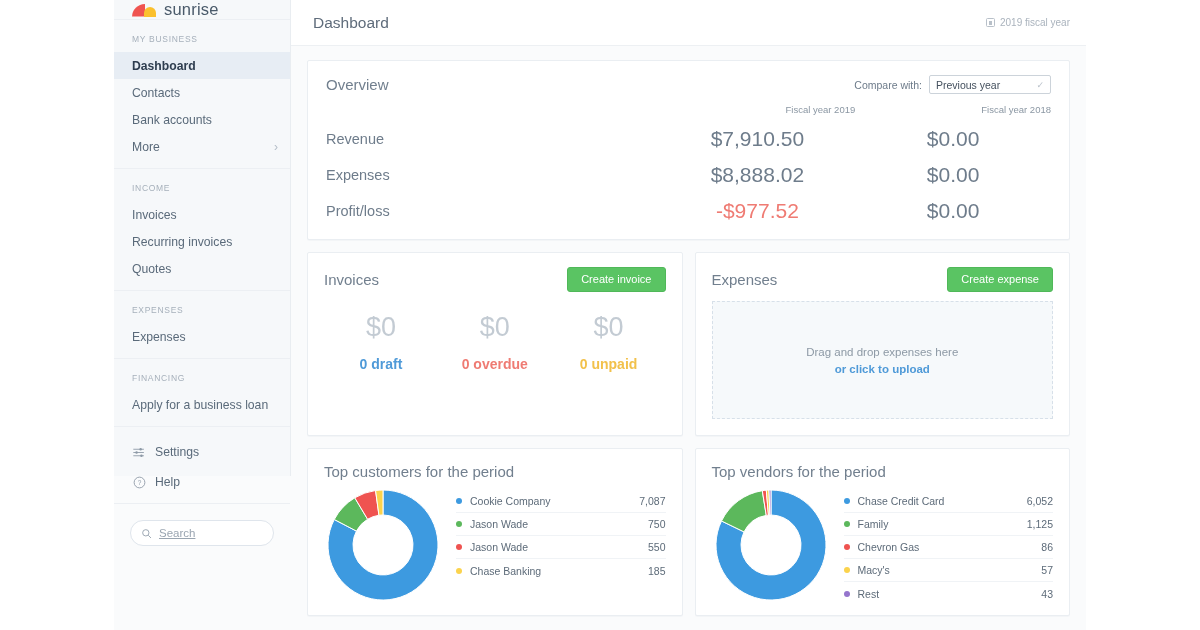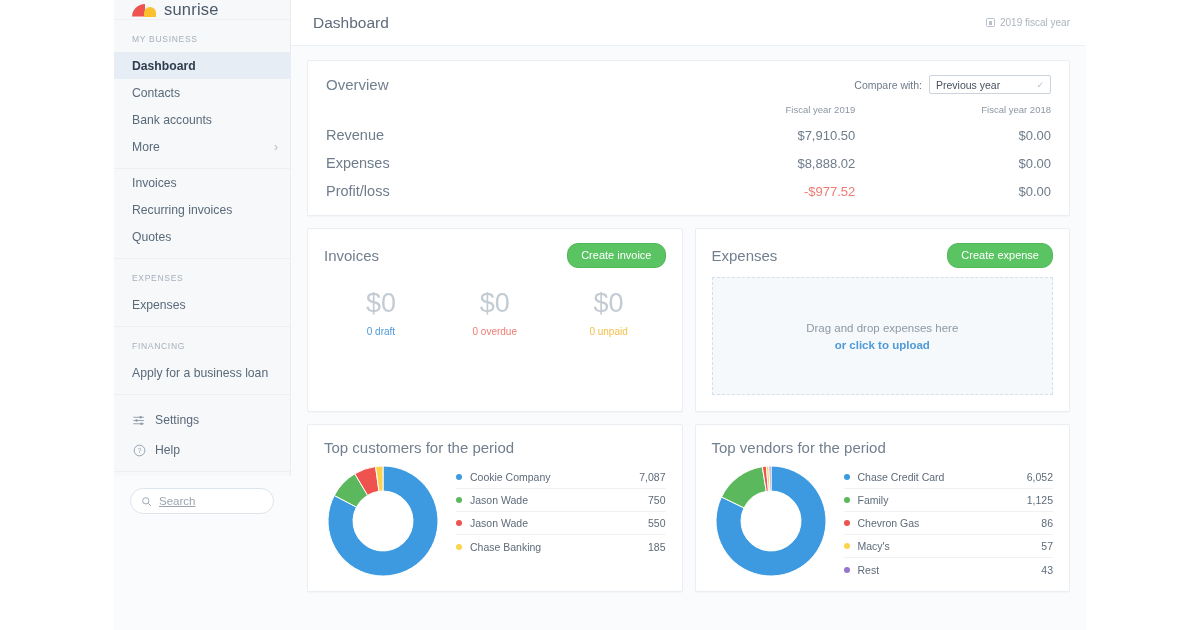--- a/index.html
+++ b/index.html
@@ -135,21 +135,21 @@
   }
   .select .caret { margin-left: auto; color: #b9c1ca; font-size: 9px; }
 
   table.ov { width: 100%; border-collapse: collapse; margin-top: 10px; }
   table.ov th {
     font-size: 9.5px; color: #8b97a3; font-weight: normal;
     text-align: right; padding: 0 0 6px 0;
   }
   table.ov th.l { text-align: left; }
   table.ov td {
-    font-size: 13px; color: #6e7c8b; padding: 6px 0; text-align: right;
+    font-size: 21px; color: #6e7c8b; padding: 6px 0; text-align: center;
     font-weight: 300;
   }
   table.ov td.l { text-align: left; font-size: 14.5px; }
   table.ov td.neg { color: #ef7b73; }
   .col-a { width: 27%; }
   .col-b { width: 27%; }
 
   
   .support { flex: 0 0 206px; padding: 0; }
   .support-inner { padding: 12px 14px; }
@@ -158,27 +158,27 @@
   .sup-line a { color: #6aa9e9; text-decoration: none; }
   .sup-rule { border-bottom: 1px solid #eef1f4; margin: 0 14px; }
 
   
   .half { flex: 1 1 0; padding: 14px 16px 16px 16px; }
   .c-head { display: flex; align-items: center; margin-bottom: 4px; }
   .c-title { font-size: 15px; color: #717f8e; }
   .btn-green {
     margin-left: auto;
     background: #5ac463; border: 1px solid #50b859; color: #fff;
-    font-size: 11px; border-radius: 11px; padding: 6px 13px;
+    font-size: 11px; border-radius: 3px; padding: 6px 13px;
     cursor: pointer; line-height: 1; font-family: inherit;
   }
   .stats { display: flex; margin-top: 22px; }
   .stat { flex: 1; text-align: center; }
   .stat .amt { font-size: 27px; color: #c3cbd3; font-weight: 300; line-height: 1; }
-  .stat .lbl { font-size: 10px; font-weight: normal; margin-top: 9px; }
+  .stat .lbl { font-size: 14px; font-weight: bold; margin-top: 15px; }
   .lbl.draft { color: #4f9ad8; }
   .lbl.overdue { color: #ef7b73; }
   .lbl.unpaid { color: #f2c14b; }
 
   .dropzone {
     margin-top: 9px; height: 118px;
     border: 1px dashed #d7e0e9; background: #f6f9fb;
     display: flex; flex-direction: column;
     align-items: center; justify-content: center; cursor: pointer;
   }
@@ -225,20 +225,21 @@
       <div class="nav-item">
         <span>Bank accounts</span>
       </div>
       <div class="nav-item">
         <span>More</span>
         <span class="chev">›</span>
       </div>
     </div>
 
     <div class="nav-group">
+      <div class="group-label">INCOME</div>
       <div class="nav-item">
         <span>Invoices</span>
       </div>
       <div class="nav-item">
         <span>Recurring invoices</span>
       </div>
       <div class="nav-item">
         <span>Quotes</span>
       </div>
     </div>

